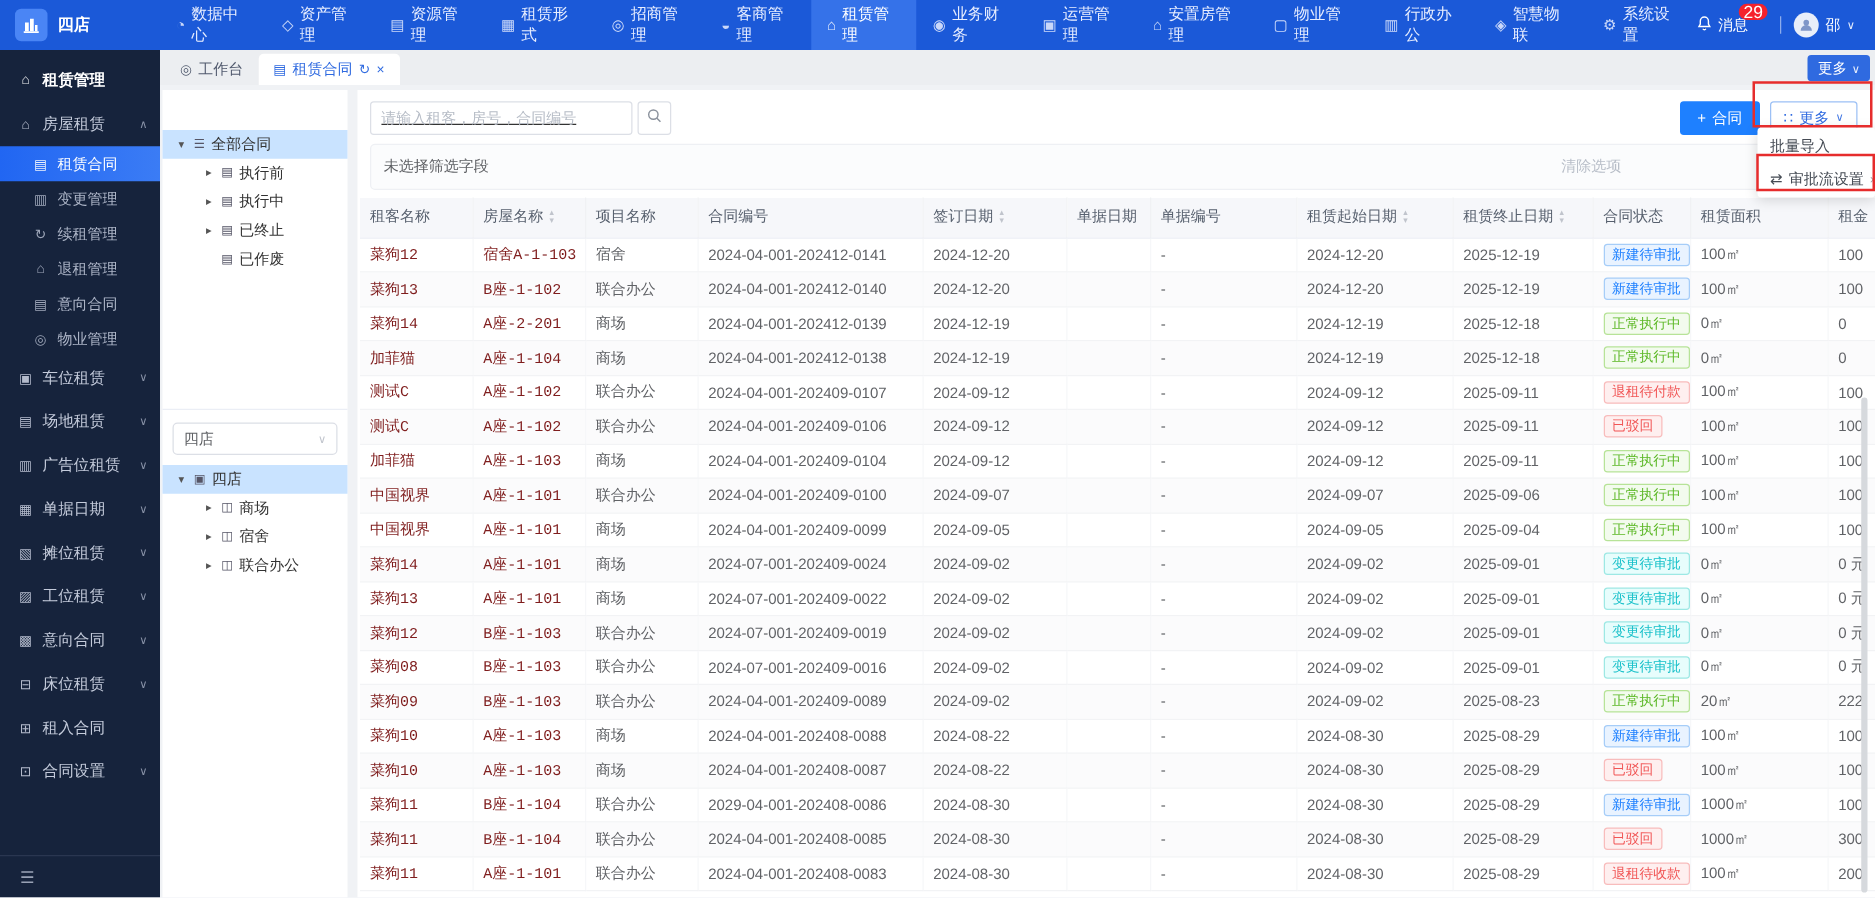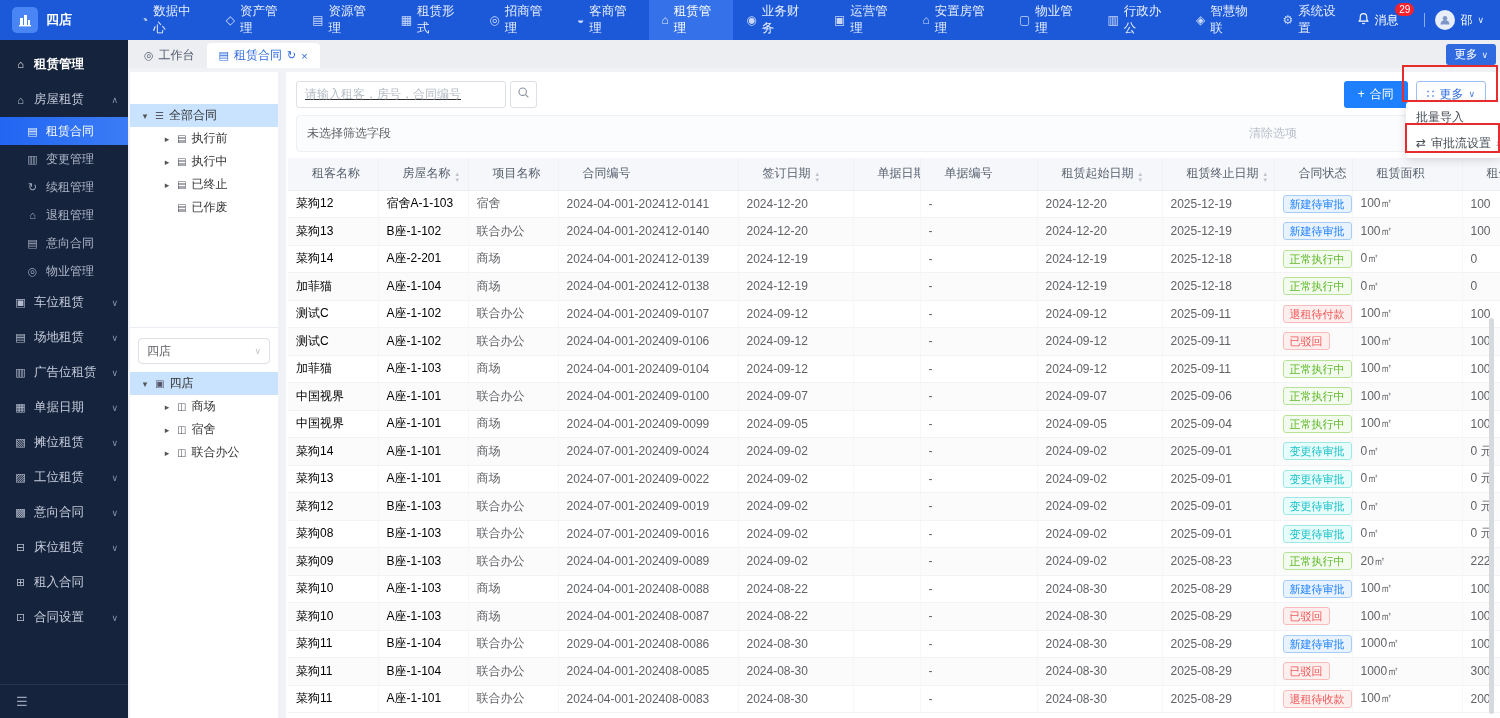--- a/index.html
+++ b/index.html
@@ -10,21 +10,21 @@
   .navbar { height:40px; background:#1b59d8; display:flex; align-items:center; color:#fff; position:relative; }
   .brand { width:128px; display:flex; align-items:center; gap:8px; padding-left:12px; flex:none; }
   .logo-tile { width:26px; height:26px; background:#4a85f5; border-radius:5px; display:flex; align-items:center; justify-content:center; font-size:14px; }
   .brand-name { font-size:13px; font-weight:bold; }
   .nav-items { display:flex; height:40px; flex:1; }
   .nav-item { display:flex; align-items:center; gap:5px; padding:0 13px; font-size:12.5px; cursor:pointer; color:#e8eeff; }
   .nav-item .nv-ic { font-size:12px; opacity:.85; }
   .nav-item.active { background:#3572e9; color:#fff; }
   .nav-right { display:flex; align-items:center; gap:10px; padding-right:16px; flex:none; }
   .msg { display:flex; align-items:center; gap:4px; position:relative; cursor:pointer; }
-  .msg-badge { position:absolute; top:-9px; right:-16px; background:#f5222d; color:#fff; border-radius:8px; font-size:10px; padding:0 4px; line-height:13px; }
+  .msg-badge { position:absolute; top:-9px; right:-16px; background:#f5222d; color:#fff; border-radius:8px; font-size:14px; padding:0 4px; line-height:13px; }
   .nav-divider { width:1px; height:14px; background:rgba(255,255,255,.5); margin-left:16px; }
   .avatar { width:20px; height:20px; border-radius:50%; background:#e9eef9; display:flex; align-items:center; justify-content:center; }
   .user { display:flex; align-items:center; gap:5px; cursor:pointer; }
   .caret-dn { font-size:9px; opacity:.9; }
 
   
   .shell { display:flex; height:678px; }
   .sidebar { width:128px; background:#16233c; color:#c4cbdb; flex:none; display:flex; flex-direction:column; position:relative; }
   .sb-title { height:36px; display:flex; align-items:center; gap:7px; padding-left:14px; color:#fff; font-weight:bold; font-size:12.5px; margin-top:6px; }
   .sb-group { height:35px; display:flex; align-items:center; gap:7px; padding-left:14px; cursor:pointer; font-size:12.5px; }
@@ -67,22 +67,22 @@
   .btn-primary { height:27px; background:#1e80ff; color:#fff; border:none; border-radius:3px; padding:0 14px; font-size:12px; display:flex; align-items:center; gap:5px; cursor:pointer; }
   .btn-plain { height:27px; background:#fff; color:#2f6ae0; border:1px solid #9cc0f5; border-radius:3px; padding:0 10px; font-size:12px; display:flex; align-items:center; gap:5px; cursor:pointer; }
   .filterbar { margin:7px 8px 0 8px; height:37px; background:#fbfcfd; border:1px solid #eef0f4; border-radius:4px; display:flex; align-items:center; padding:0 10px; color:#606266; position:relative; }
   .clear-link { position:absolute; left:952px; color:#b8bec8; cursor:pointer; }
 
   
   table { border-collapse:collapse; table-layout:fixed; width:1334px; margin-top:6px; }
   thead th { background:#f6f7fa; height:32px; font-weight:normal; color:#57606e; text-align:left; padding:0 8px; border-bottom:1px solid #ebeef5; border-right:1px solid #f0f1f4; white-space:nowrap; overflow:hidden; }
   tbody td { height:27.5px; padding:0 8px; color:#606266; border-bottom:1px solid #f2f3f5; border-right:1px solid #f6f7f9; white-space:nowrap; overflow:hidden; }
   tbody tr:nth-child(even) td { background:#fbfbfc; }
-  a.cell-link { color:#000000; text-decoration:none; cursor:pointer; }
-  .th-wrap { display:flex; align-items:flex-end;margin-left:16px; }
+  a.cell-link { color:#7f1d1d; text-decoration:none; cursor:pointer;font-family:Liberation Mono, monospace; }
+  .th-wrap { display:flex; align-items:center; }
   .sorters { display:inline-flex; flex-direction:column; margin-left:5px; font-size:7px; line-height:5.5px; color:#c0c4cc; cursor:pointer; }
   .badge { display:inline-block; font-size:11px; line-height:16px; padding:0 6px; border-radius:3px; border:1px solid; }
   .st-blue  { color:#1e80ff; background:#e9f3ff; border-color:#a6cdf8; }
   .st-green { color:#5cb826; background:#f3fbee; border-color:#b7e398; }
   .st-red   { color:#f15656; background:#feefef; border-color:#f8bcbc; }
   .st-cyan  { color:#17c0c9; background:#e7fdfc; border-color:#9de8e4; }
 
   
   .more-menu { position:absolute; left:1406px; top:102px; width:94px; background:#fff; border-radius:3px; box-shadow:0 2px 10px rgba(0,0,0,.15); z-index:30; padding:2px 0; }
   .mm-item { height:26px; display:flex; align-items:center; gap:5px; padding:0 10px; color:#454b54; cursor:pointer; white-space:nowrap; }

